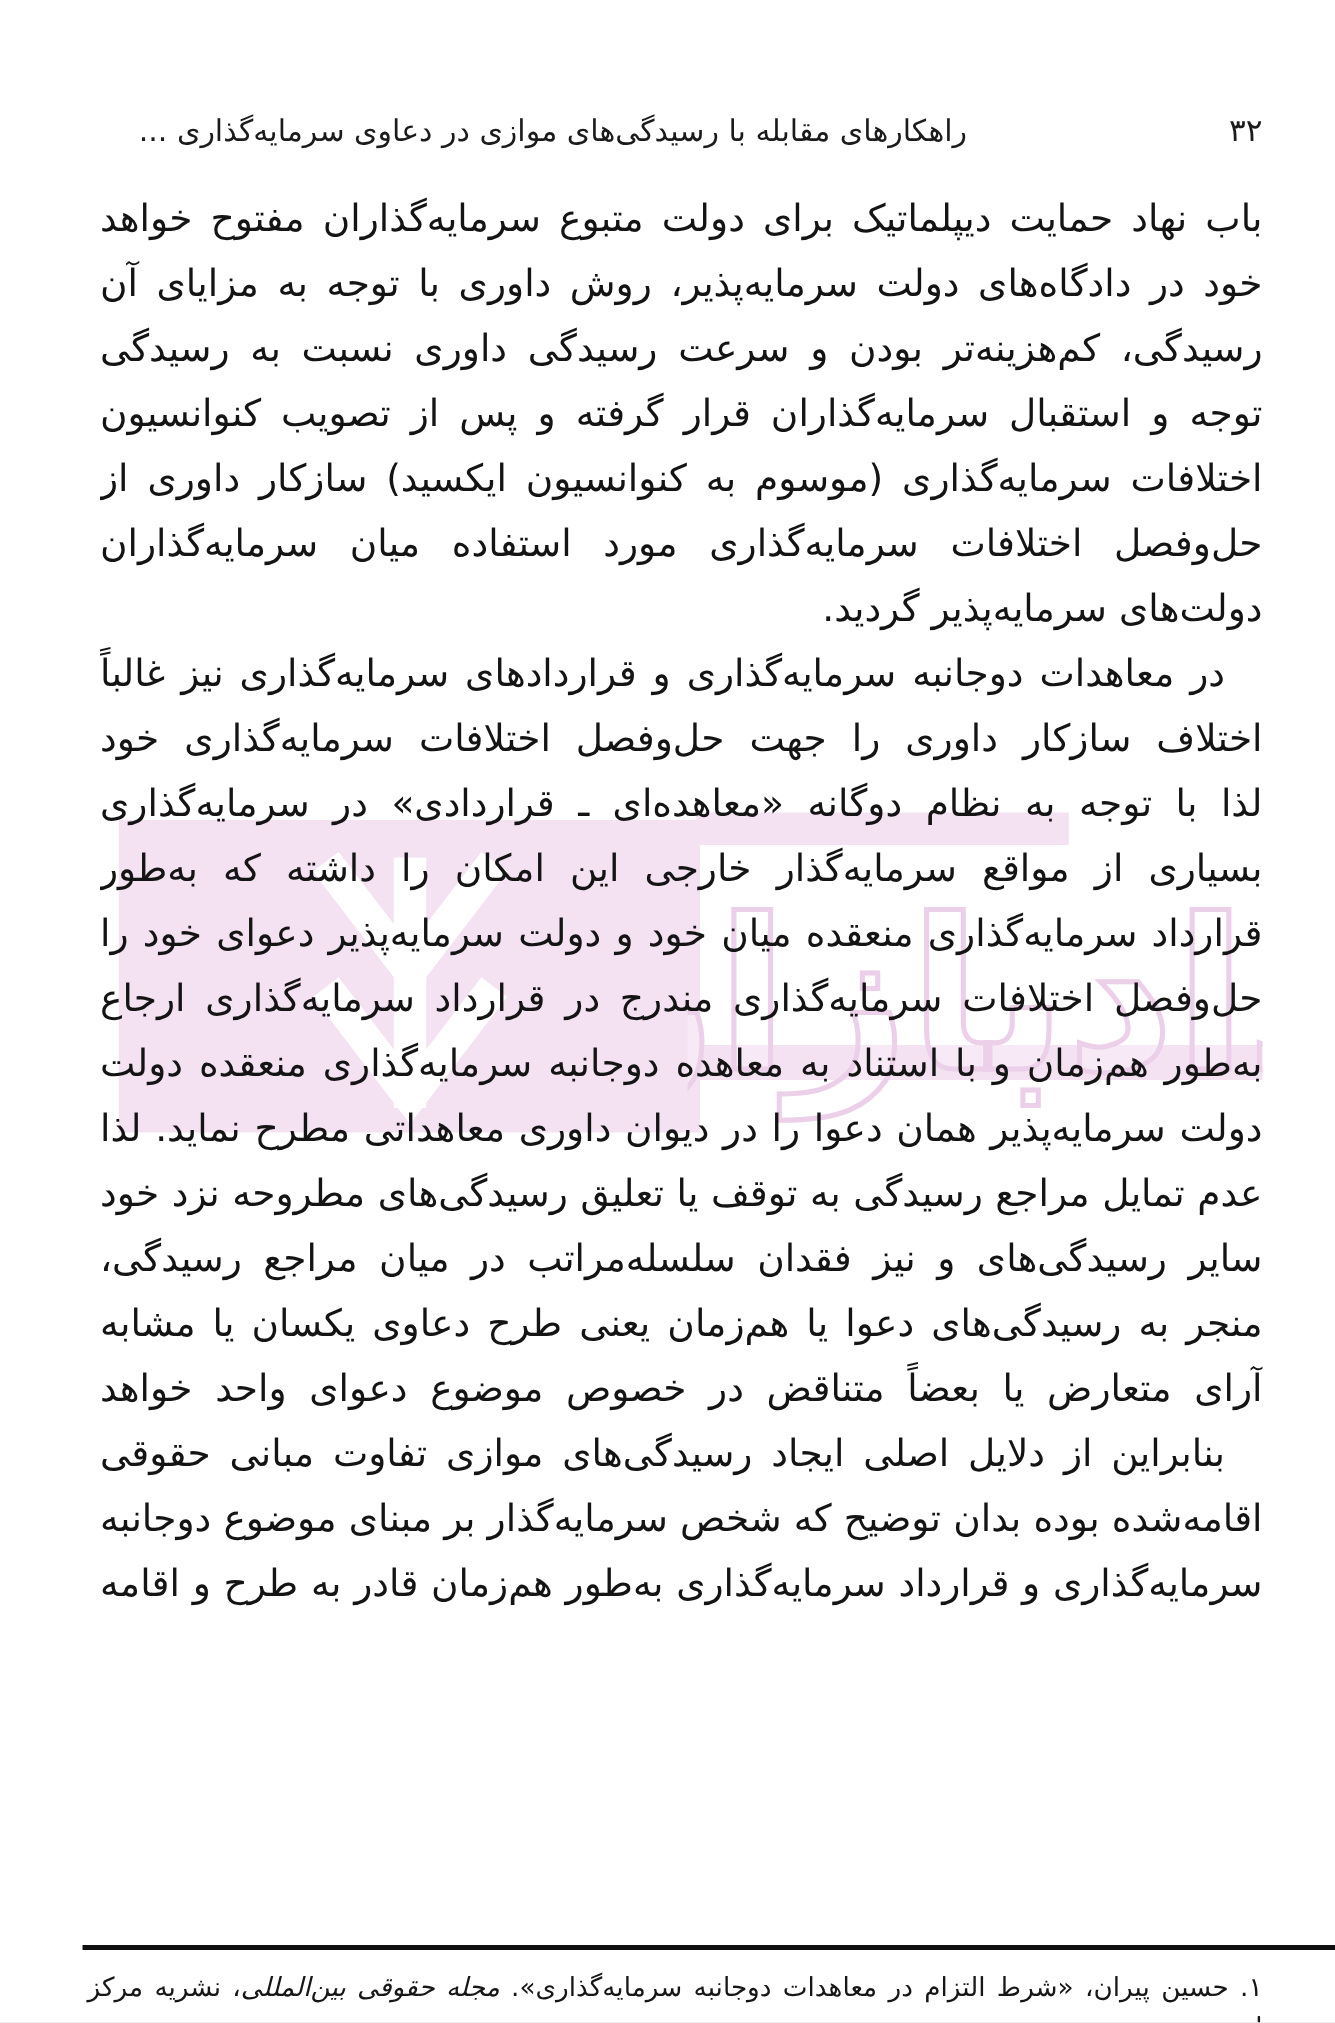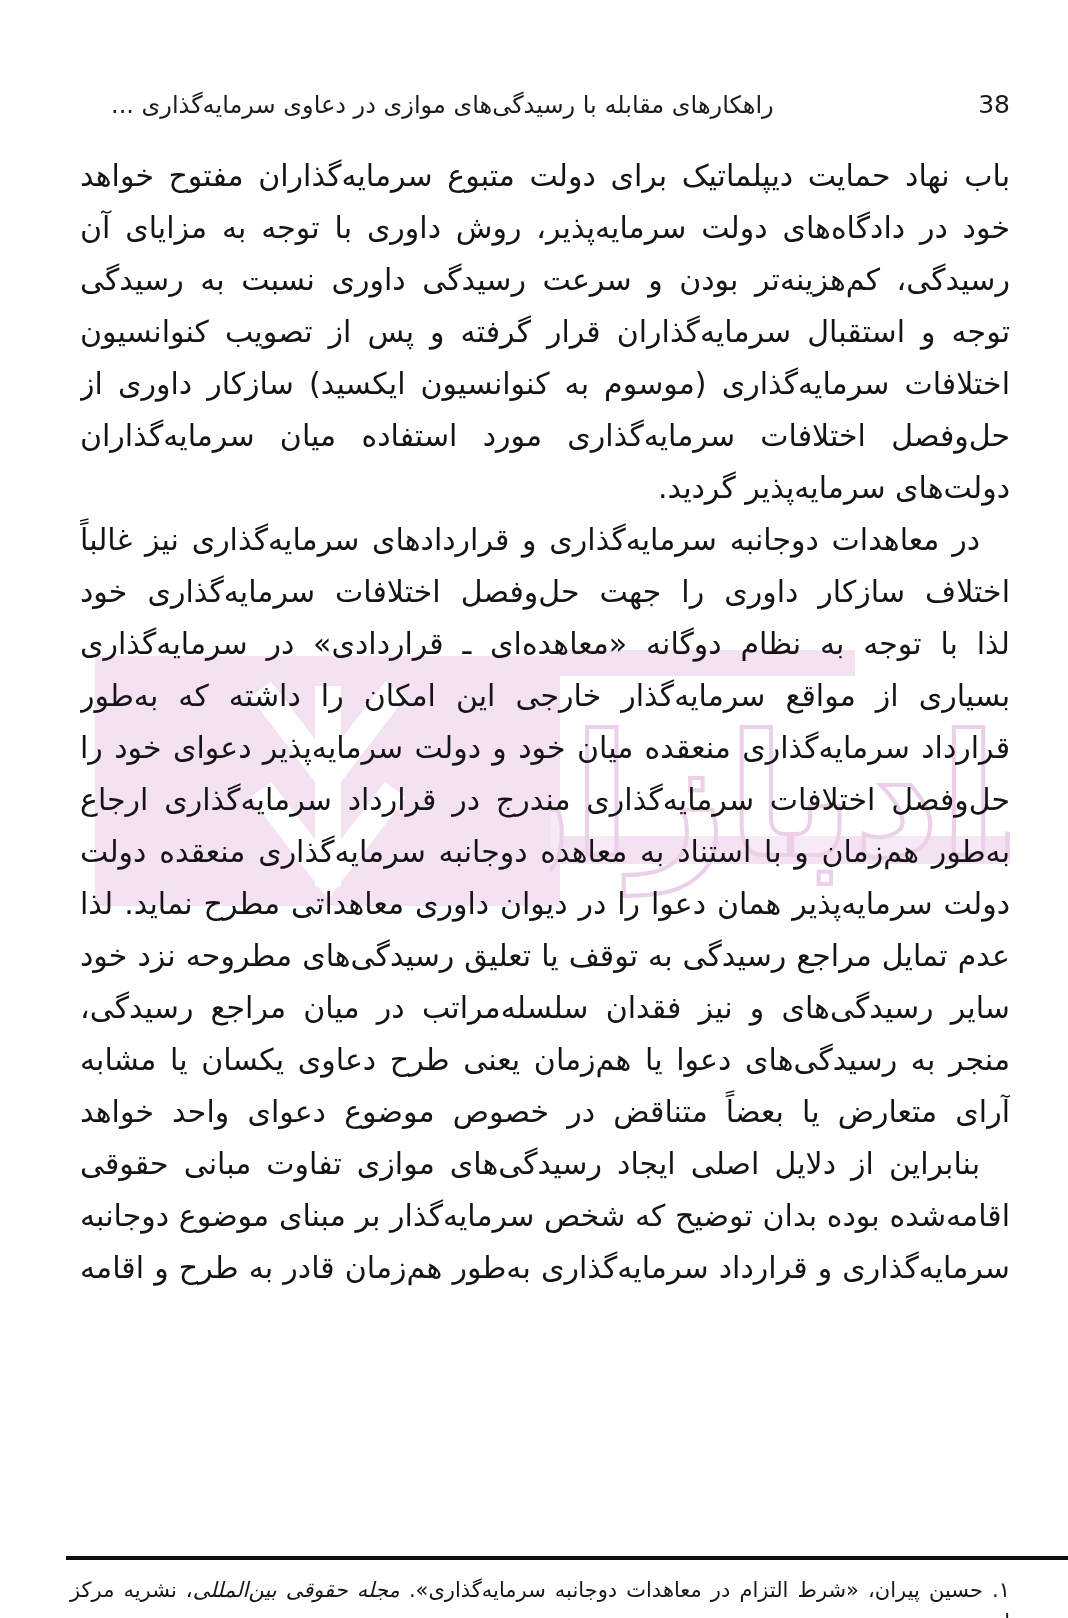--- a/index.html
+++ b/index.html
@@ -113,21 +113,21 @@
         <path d="M100 30 L100 262"></path>
         <path d="M22 34 L100 136 L178 34"></path>
         <path d="M22 150 L100 252 L178 150"></path>
       </g>
     </svg>
     <div class="wm-word">دادبازار</div>
   </div>
 
   <div class="header">
     <span class="running-title" dir="rtl">راهکارهای مقابله با رسیدگی‌های موازی در دعاوی سرمایه‌گذاری ...</span>
-    <span class="page-number">38</span>
+    <span class="page-number">۳۲</span>
   </div>
 
   <div class="body-text">
     <div class="line"><span>باب نهاد حمایت دیپلماتیک برای دولت متبوع سرمایه‌گذاران مفتوح خواهد بود.</span><sup class="fn-mark">۱</sup></div>
     <div class="line">خود در دادگاه‌های دولت سرمایه‌پذیر، روش داوری با توجه به مزایای آن ازجمله انعطاف</div>
     <div class="line">رسیدگی، کم‌هزینه‌تر بودن و سرعت رسیدگی داوری نسبت به رسیدگی قضایی مورد</div>
     <div class="line">توجه و استقبال سرمایه‌گذاران قرار گرفته و پس از تصویب کنوانسیون حل‌وفصل</div>
     <div class="line">اختلافات سرمایه‌گذاری (موسوم به کنوانسیون ایکسید) سازکار داوری از روش‌های رایج</div>
     <div class="line">حل‌وفصل اختلافات سرمایه‌گذاری مورد استفاده میان سرمایه‌گذاران خارجی و</div>
     <div class="line end">دولت‌های سرمایه‌پذیر گردید.</div>

